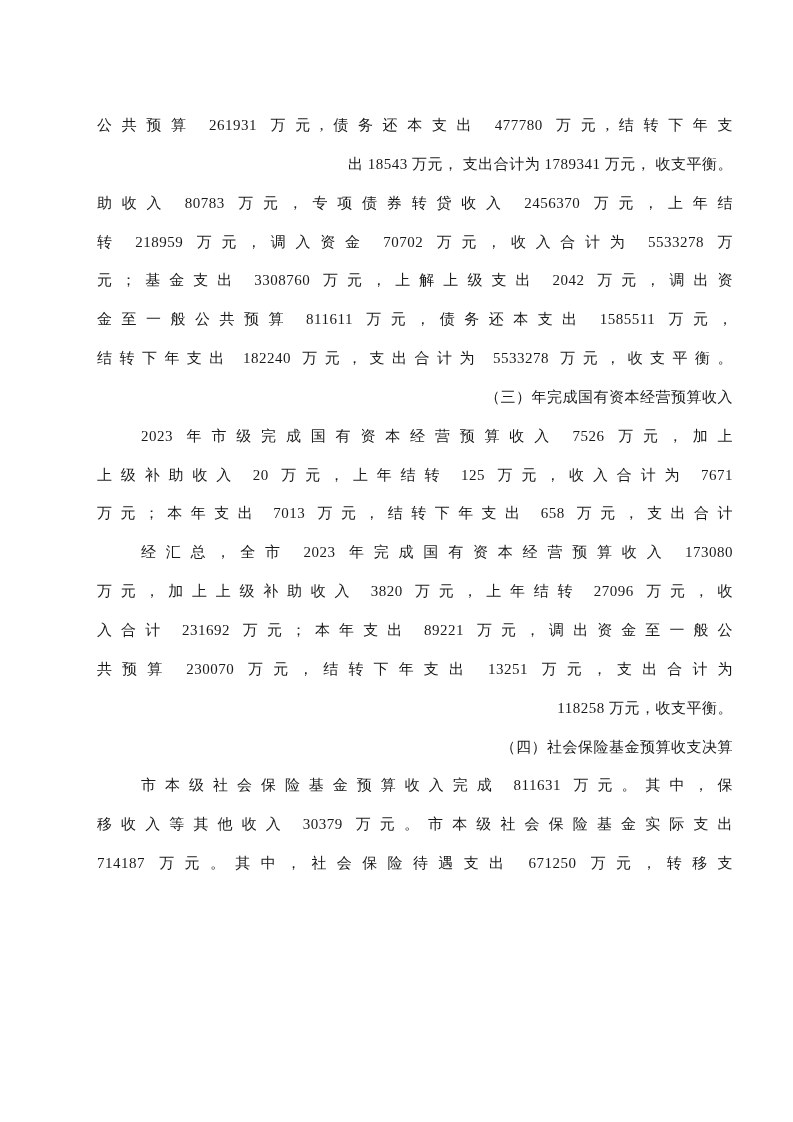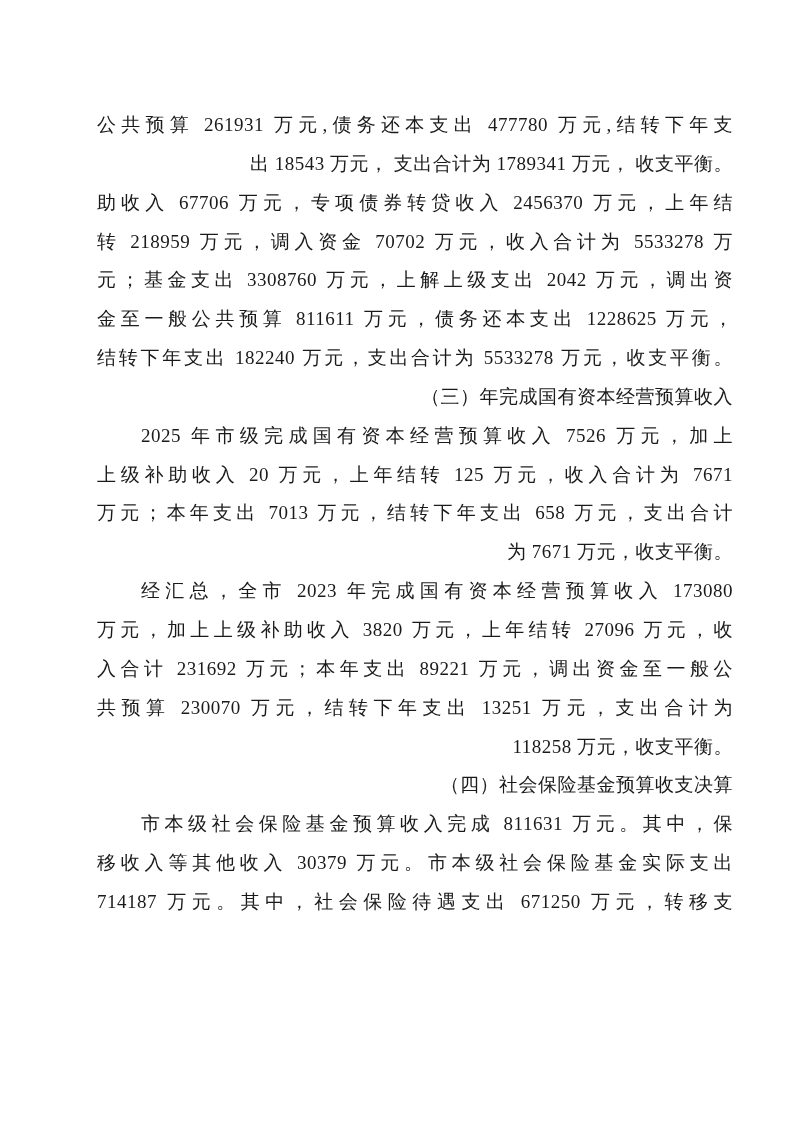--- a/index.html
+++ b/index.html
@@ -14,21 +14,21 @@
     background: #ffffff;
     overflow: hidden;
     font-family: "Liberation Serif", "DejaVu Serif", serif;
     color: #1a1a1a;
   }
   .content {
     position: absolute;
     left: 97px;
     top: 106px;
     width: 636px;
-    font-size: 19px;
+    font-size: 15px;
     line-height: 38.85px;
     letter-spacing: 0.5px;
   }
   .line {
     text-align: right;
     overflow: hidden;
     height: 38.85px;
   }
   .line.justify {
     text-align: justify;
@@ -45,34 +45,33 @@
 </head>
 <body>
 
 <div class="page">
   <div class="content" id="doc-content">
       <div class="paragraph">
         <div class="line justify">公共预算 261931 万元,债务还本支出 477780 万元,结转下年支</div>
         <div class="line">出 18543 万元， 支出合计为 1789341 万元， 收支平衡。</div>
       </div>
       <div class="paragraph">
-        <div class="line justify">助收入 67706 万元，专项债券转贷收入 2456370 万元，上年结</div>
+        <div class="line justify">助收入 80783 万元，专项债券转贷收入 2456370 万元，上年结</div>
         <div class="line justify">转 218959 万元，调入资金 70702 万元，收入合计为 5533278 万</div>
         <div class="line justify">元；基金支出 3308760 万元，上解上级支出 2042 万元，调出资</div>
-        <div class="line justify">金至一般公共预算 811611 万元，债务还本支出 1228625 万元，</div>
+        <div class="line justify">金至一般公共预算 811611 万元，债务还本支出 1585511 万元，</div>
         <div class="line justify">结转下年支出 182240 万元，支出合计为 5533278 万元，收支平衡。</div>
       </div>
       <div class="heading">
         <div class="line indent">（三）年完成国有资本经营预算收入</div>
       </div>
       <div class="paragraph">
-        <div class="line indent justify">2025 年市级完成国有资本经营预算收入 7526 万元，加上</div>
+        <div class="line indent justify">2023 年市级完成国有资本经营预算收入 7526 万元，加上</div>
         <div class="line justify">上级补助收入 20 万元，上年结转 125 万元，收入合计为 7671</div>
         <div class="line justify">万元；本年支出 7013 万元，结转下年支出 658 万元，支出合计</div>
-        <div class="line">为 7671 万元，收支平衡。</div>
       </div>
       <div class="paragraph">
         <div class="line indent justify">经汇总，全市 2023 年完成国有资本经营预算收入 173080</div>
         <div class="line justify">万元，加上上级补助收入 3820 万元，上年结转 27096 万元，收</div>
         <div class="line justify">入合计 231692 万元；本年支出 89221 万元，调出资金至一般公</div>
         <div class="line justify">共预算 230070 万元，结转下年支出 13251 万元，支出合计为</div>
         <div class="line">118258 万元，收支平衡。</div>
       </div>
       <div class="heading">
         <div class="line indent">（四）社会保险基金预算收支决算</div>

